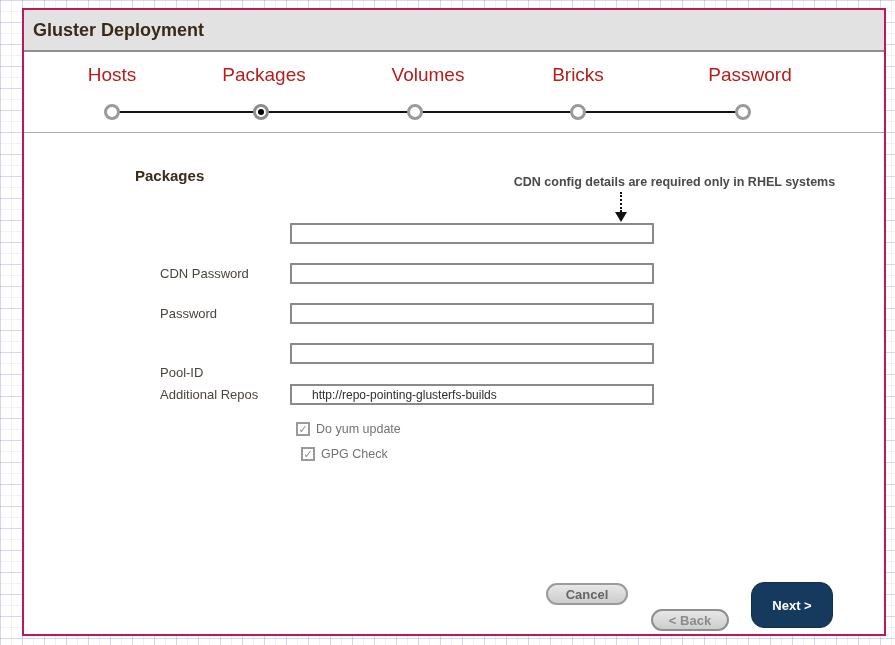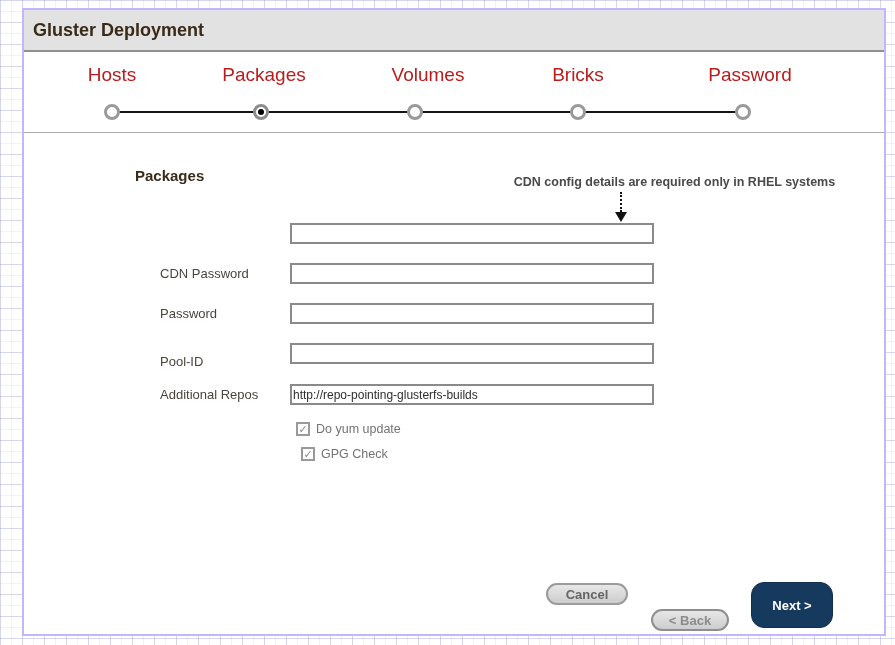--- a/index.html
+++ b/index.html
@@ -14,21 +14,21 @@
       linear-gradient(to bottom, rgba(120,120,190,0.10) 1px, transparent 1px);
     background-size: 22px 22px, 22px 22px, 11px 11px, 11px 11px;
     position: relative;
     overflow: hidden;
   }
   .panel {
     position: absolute;
     left: 22px; top: 8px;
     width: 864px; height: 628px;
     background: #ffffff;
-    border: 2px solid #c4b5fd;
+    border: 2px solid #be185d;
   }
   .titlebar {
     position: absolute; left: 0; top: 0; right: 0; height: 42px;
     background: #e2e2e2;
     border-bottom: 2px solid #8f8f8f;
   }
   .titlebar h1 {
     font-size: 18px; font-weight: bold; color: #3a2a18;
     line-height: 40px; padding-left: 9px;
   }
@@ -71,21 +71,21 @@
     border-top: 10px solid #111;
   }
   .field-label {
     position: absolute; left: 136px; width: 128px; height: 21px;
     line-height: 21px; font-size: 13px; color: #4a443c;
   }
   .field-input {
     position: absolute; left: 266px; width: 364px; height: 21px;
     border: 2px solid #8a8a8a; background: #fff;
     font-family: "Liberation Sans", sans-serif;
-    font-size: 12px; color: #2e2e2e; padding: 0 1px;
+    font-size: 12px; color: #2e2e2e; padding: 0 20px;
     border-radius: 0; outline: none;
   }
   .checkbox-box {
     position: absolute; width: 14px; height: 14px;
     border: 2px solid #9a9a9a; background: #fff;
     text-align: center; cursor: pointer;
   }
   .checkbox-box .check {
     display: block; font-size: 11px; line-height: 10px; color: #8a8a8a;
   }
@@ -142,21 +142,21 @@
   <div class="note-arrow-head"></div>
 
   <input class="field-input" style="top: 213px;" type="text" value="">
 
   <label class="field-label" style="top:253px">CDN Password</label>
   <input class="field-input" style="top: 253px;" type="text" value="">
 
   <label class="field-label" style="top:293px">Password</label>
   <input class="field-input" style="top: 293px;" type="text" value="">
 
-  <label class="field-label" style="top:341px">Pool-ID</label>
+  <label class="field-label" style="top:352px">Pool-ID</label>
   <input class="field-input" style="top: 333px;" type="text" value="">
 
   <label class="field-label" style="top:374px">Additional Repos</label>
   <input class="field-input" style="top: 374px;" type="text" value="http://repo-pointing-glusterfs-builds">
 
   <div class="checkbox-box" style="left:272px; top:412px">
     <span class="check">✓</span>
   </div>
   <span class="checkbox-label" style="left:292px; top:411px">Do yum update</span>
 

